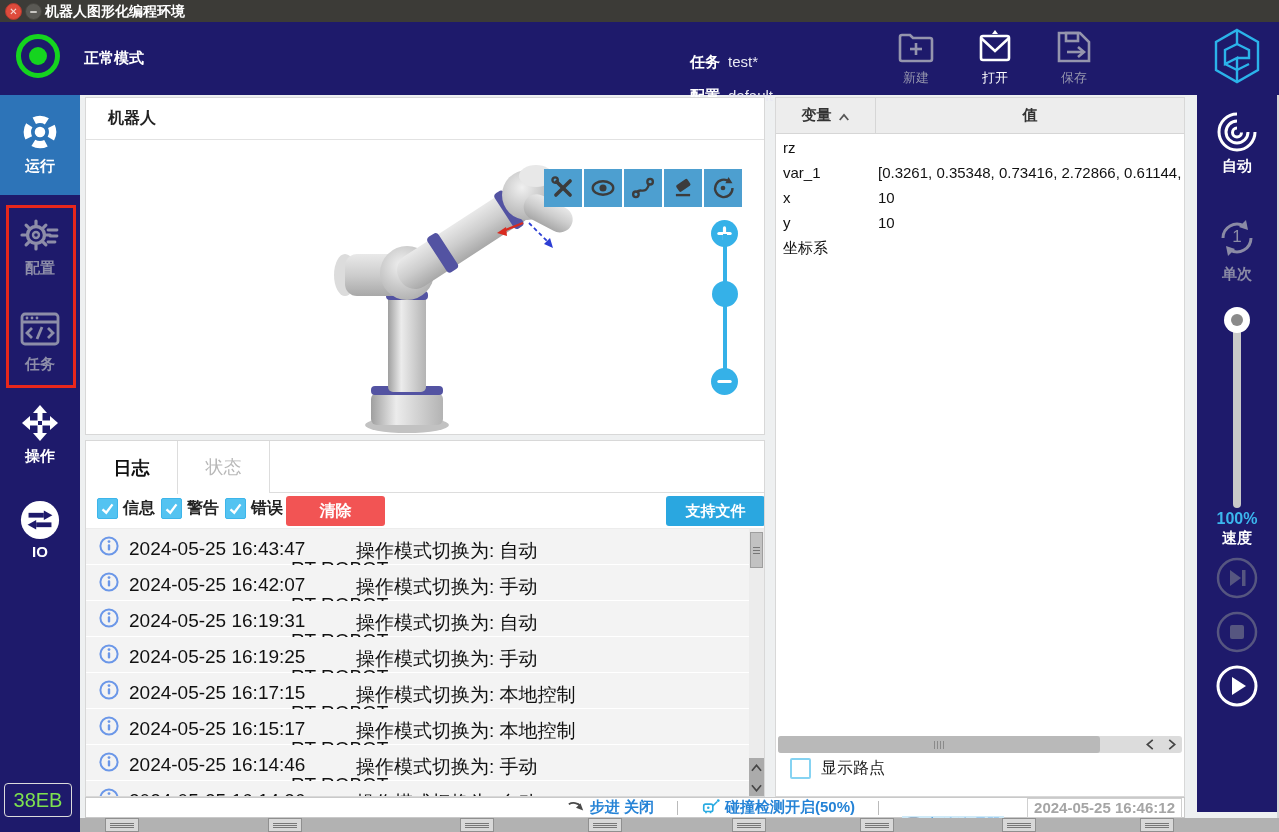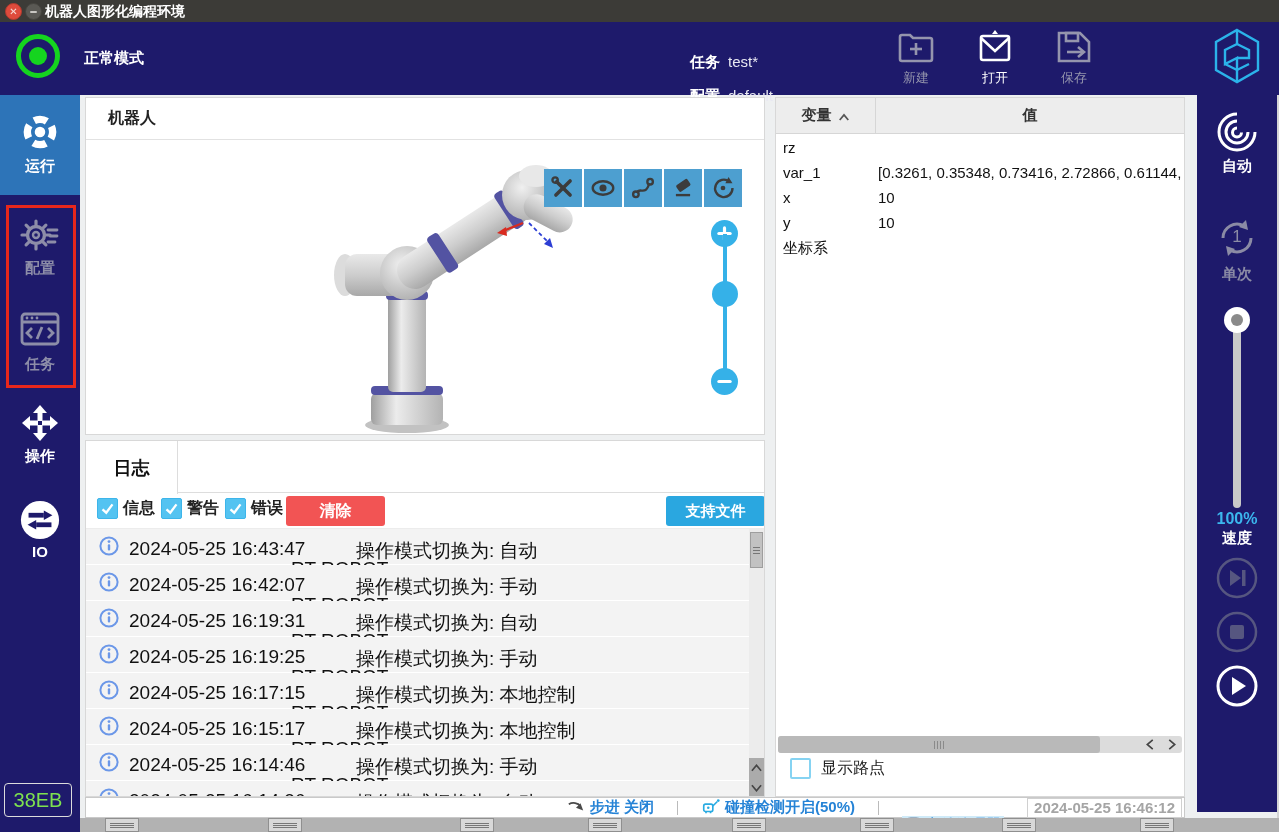--- a/index.html
+++ b/index.html
@@ -357,20 +357,23 @@
           </svg>
       </div>
     </div>
   </div>
 
   <div id="log-panel" class="panel">
     <div id="tabs">
       <div class="tab active" style="left:0">
         <span>日志</span>
       </div>
+      <div class="tab" style="left:92px">
+        <span>状态</span>
+      </div>
     </div>
 
     <div id="filterbar">
       <label class="chk" style="left:11px">
         <span class="chkbox">
           <svg width="15" height="15" viewBox="0 0 18 18" fill="none" stroke="#fff" stroke-width="2.8">
               <polyline points="3,10 7.5,14 15,4"></polyline>
             </svg>
         </span>
         <span>信息</span>

